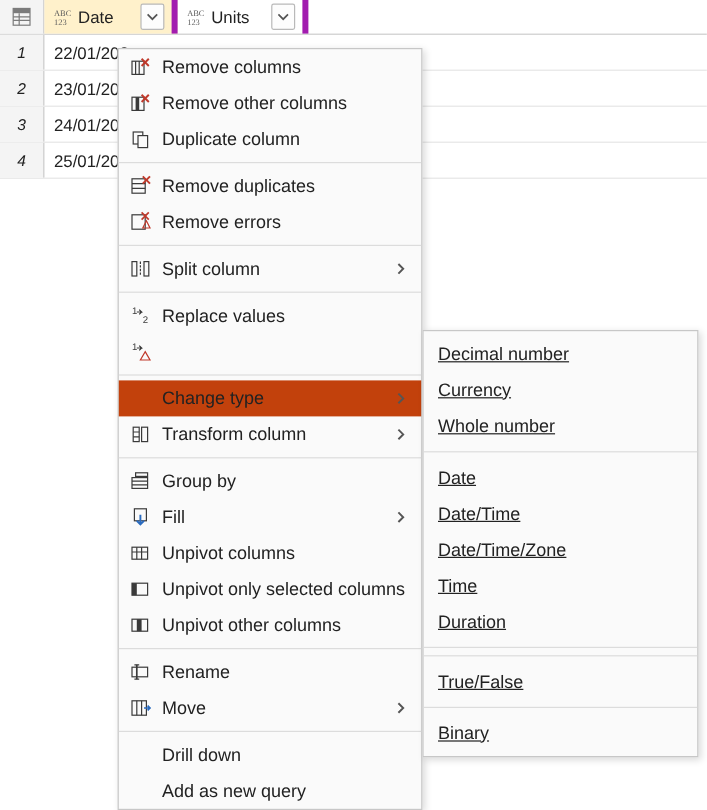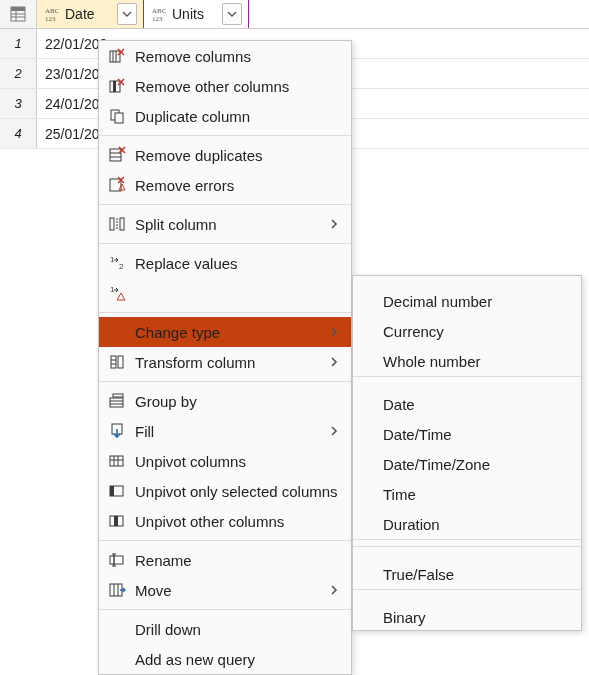--- a/index.html
+++ b/index.html
@@ -26,21 +26,21 @@
       border-right: 1px solid #ccc;
       display: flex;
       align-items: center;
       justify-content: center;
       background: #f4f4f4;
       font-size: 11px;
     }
     .col-header {
       display: flex;
       align-items: center;
-      border-right: 1px solid #a21caf;
+      border-right: 5px solid #a21caf;
       padding: 0 6px 0 6px;
       gap: 4px;
       height: 100%;
     }
     .col-header.selected {
       background: #fff1cb;
     }
     .col-header .colname {
       flex: 1;
       text-align: left;
@@ -149,27 +149,28 @@
       left: 352px;
       width: 228px;
       background: #fafafa;
       border: 1px solid #c7c7c7;
       box-shadow: 2px 2px 6px rgba(0,0,0,0.15);
       z-index: 20;
       padding: 4px 0;
     }
     .sub-item {
       display: flex;
-      align-items: flex-end;
+      align-items: center;
       height: 30px;
-      padding-left: 30px;
+      padding-left: 12px;
       padding-right: 12px;
       font-size: 15px;
       color: #222;
       cursor: default;
+      text-decoration: underline;
     }
     .sub-sep {
       height: 1px;
       background: #dcdcdc;
       margin: 6px 0;
     }
     .icon svg { display:block; }
   </style>
 </head>
 <body>

